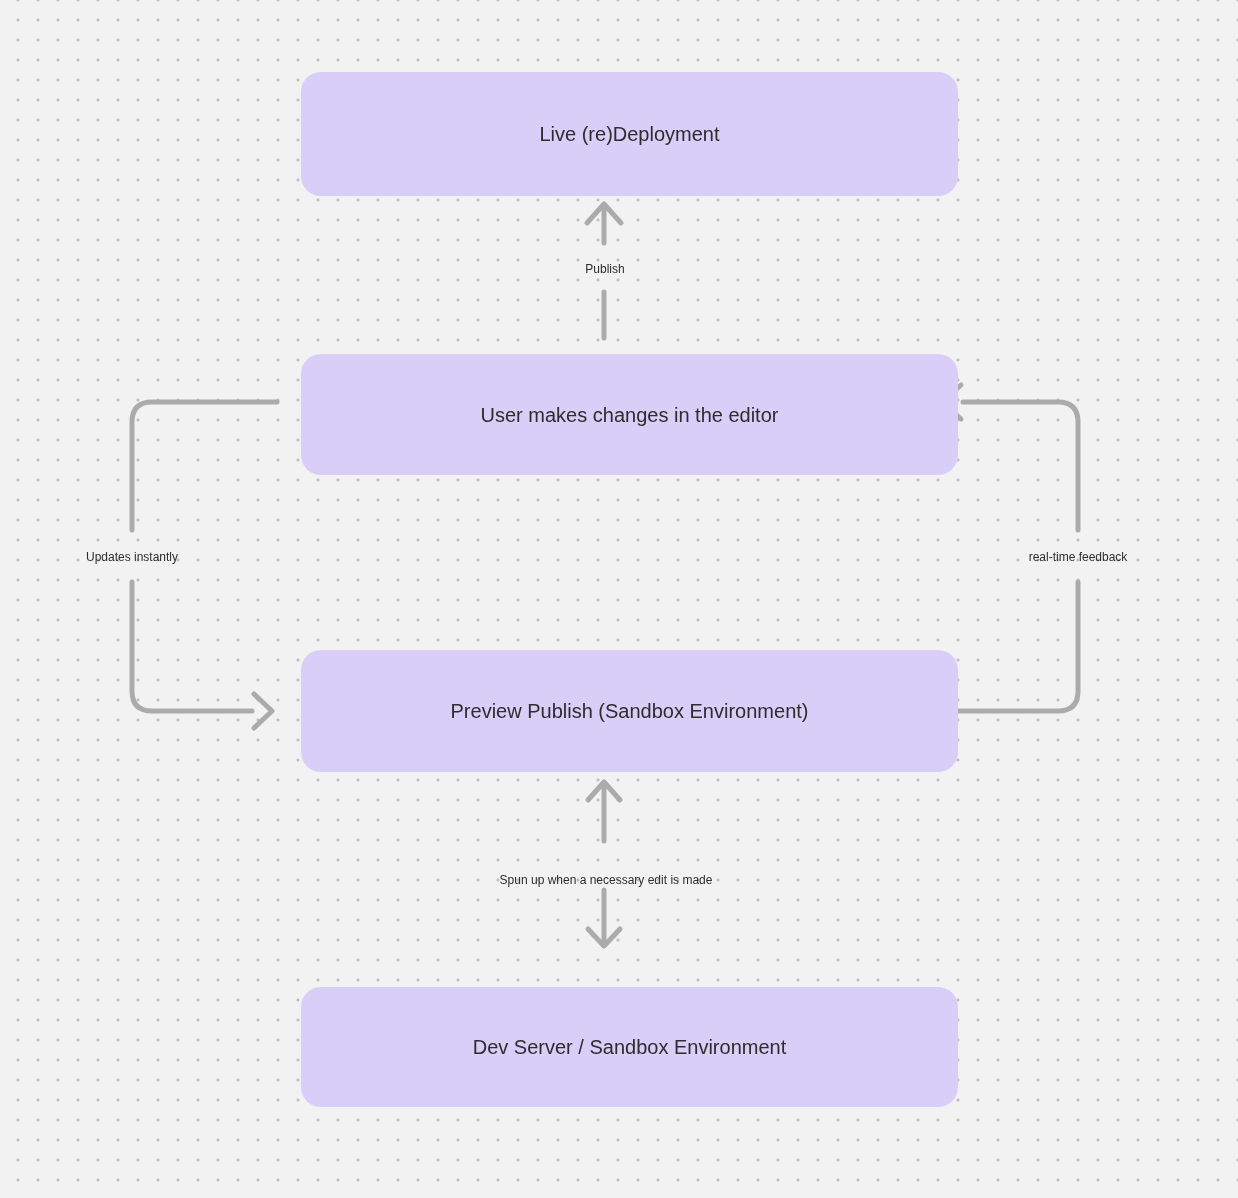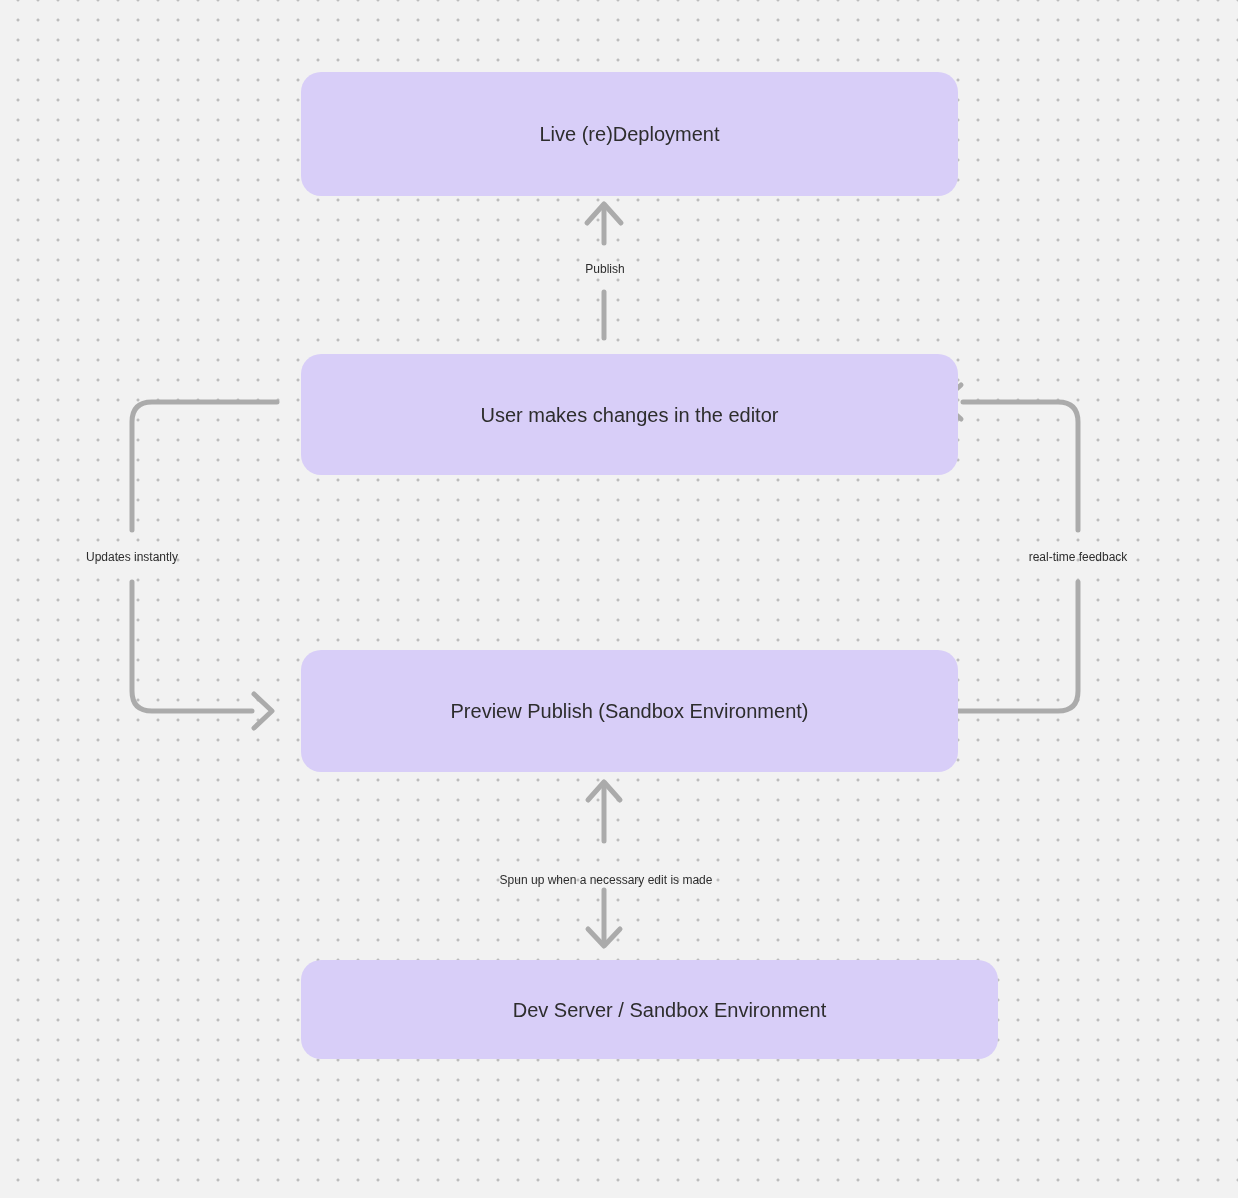--- a/index.html
+++ b/index.html
@@ -53,21 +53,21 @@
   .edge-label {
     position: absolute;
     transform: translate(-50%, -50%);
     font-size: 12px;
     color: #2d2d2d;
     white-space: nowrap;
   }
   .n1 { top: 72px;  height: 124px; }
   .n2 { top: 354px; height: 121px; }
   .n3 { top: 650px; height: 122px; }
-  .n4 { top: 960px; height: 99px; padding-left: 40px; }
+  .n4 { top: 987px; height: 120px; }
 </style>
 </head>
 <body>
 
 <div class="canvas">
 
   <svg class="edges" viewBox="0 0 1238 1198" xmlns="http://www.w3.org/2000/svg">
 
     <g>
       <path d="M 587 223 L 604 204 L 621 223"></path>

